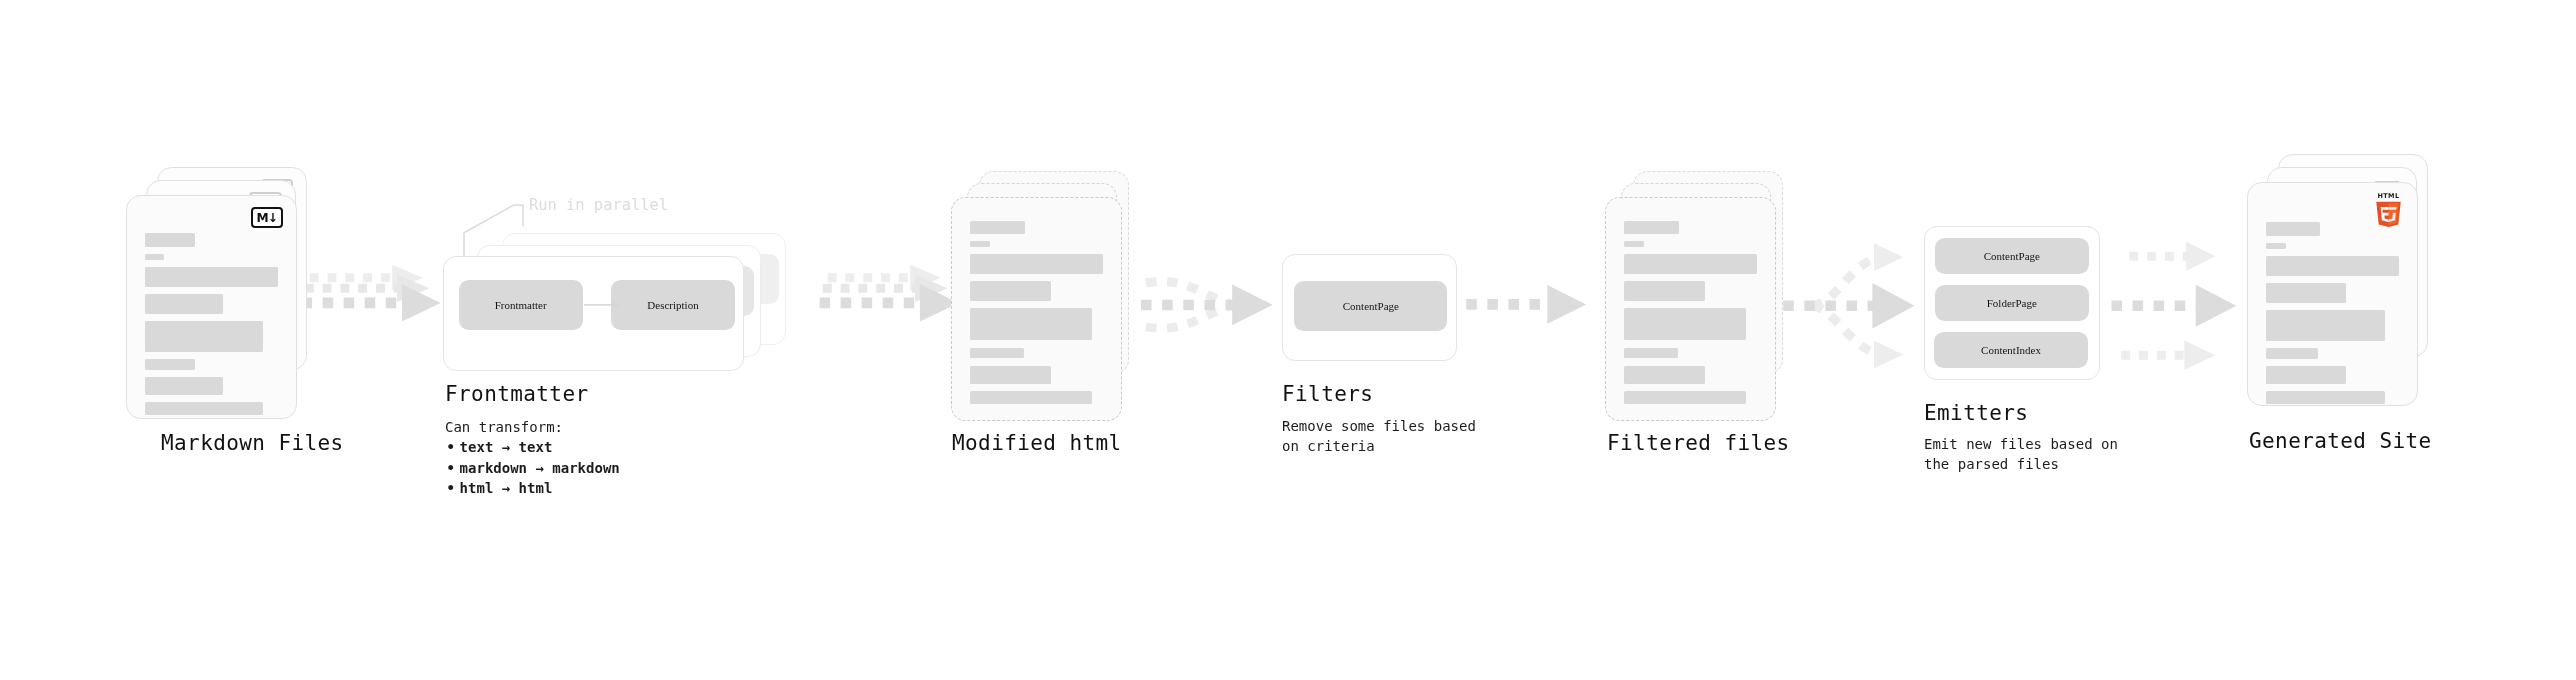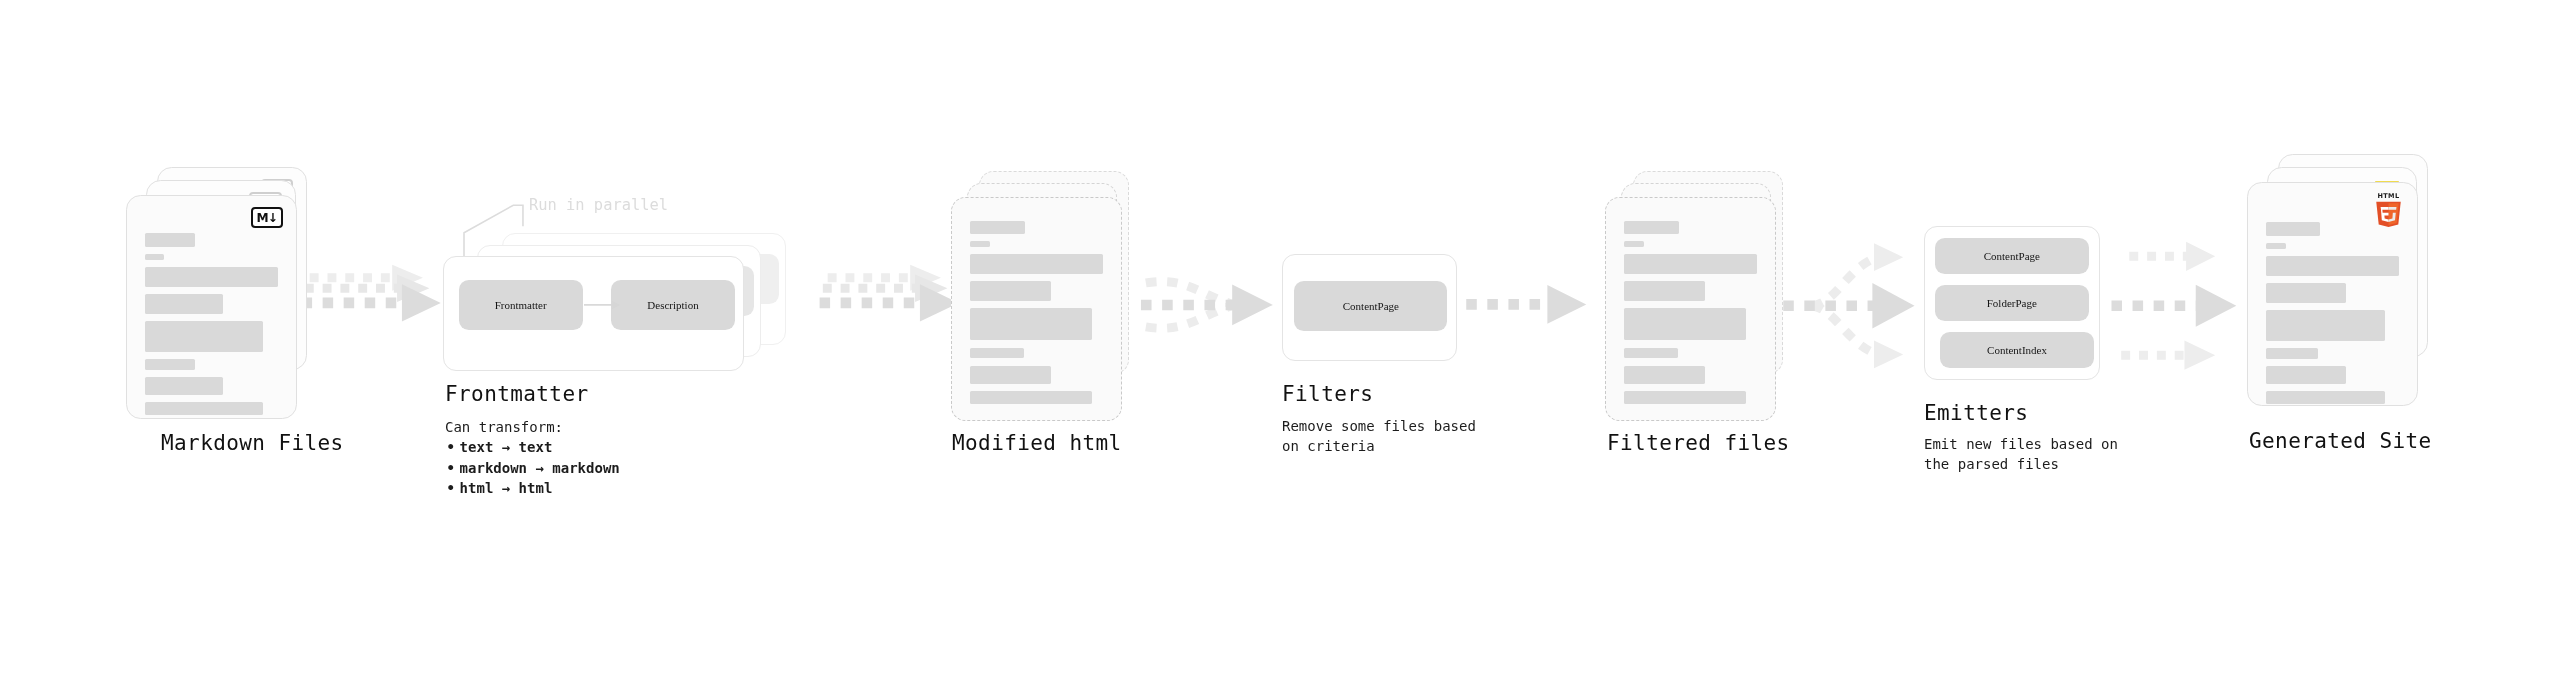--- a/index.html
+++ b/index.html
@@ -340,21 +340,21 @@
         <div class="bar" style="width:81px;height:18px;"></div>
         <div class="bar" style="width:122px;height:13px;"></div>
       </div>
     </div>
   </div>
   <div class="title" style="left:1607px; top:431px;">Filtered files</div>
 
   <div class="group-box" style="left:1924px; top:226px; width:176px; height:154px;">
     <div class="pill" style="left:9.8px; top:10.6px; width:154px; height:36px;">ContentPage</div>
     <div class="pill" style="left:9.8px; top:58px; width:154px; height:36px;">FolderPage</div>
-    <div class="pill" style="left:15px; top:105px; width:154px; height:36px;">ContentIndex</div>
+    <div class="pill" style="left:9px; top:105px; width:154px; height:36px;">ContentIndex</div>
   </div>
   <div class="title" style="left:1924px; top:401px;">Emitters</div>
   <div class="subtitle" style="left:1924px; top:435px;">Emit new files based on
 the parsed files</div>
 
   <div class="doc-stack" style="left:2247px; top:154px; width:195px; height:260px;">
     <div class="doc-card ghost" style="left:31px; top:0px; width:150px; height:203px;">
       <div class="doc-badge css-badge">
         <svg viewBox="0 0 26 16" width="21" height="13">
           <text x="13" y="8" font-family="DejaVu Sans, sans-serif" font-size="7" font-weight="700" fill="#264de4" text-anchor="middle">CSS</text>

